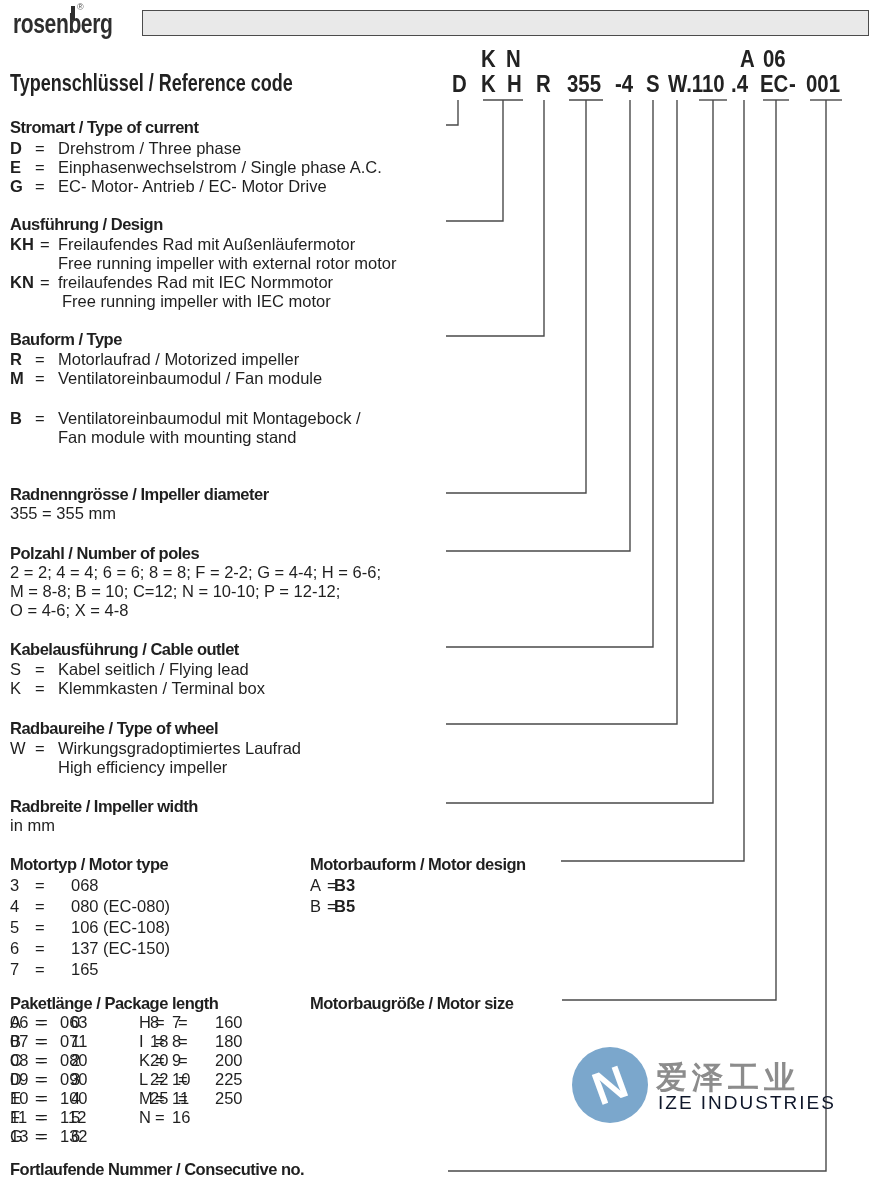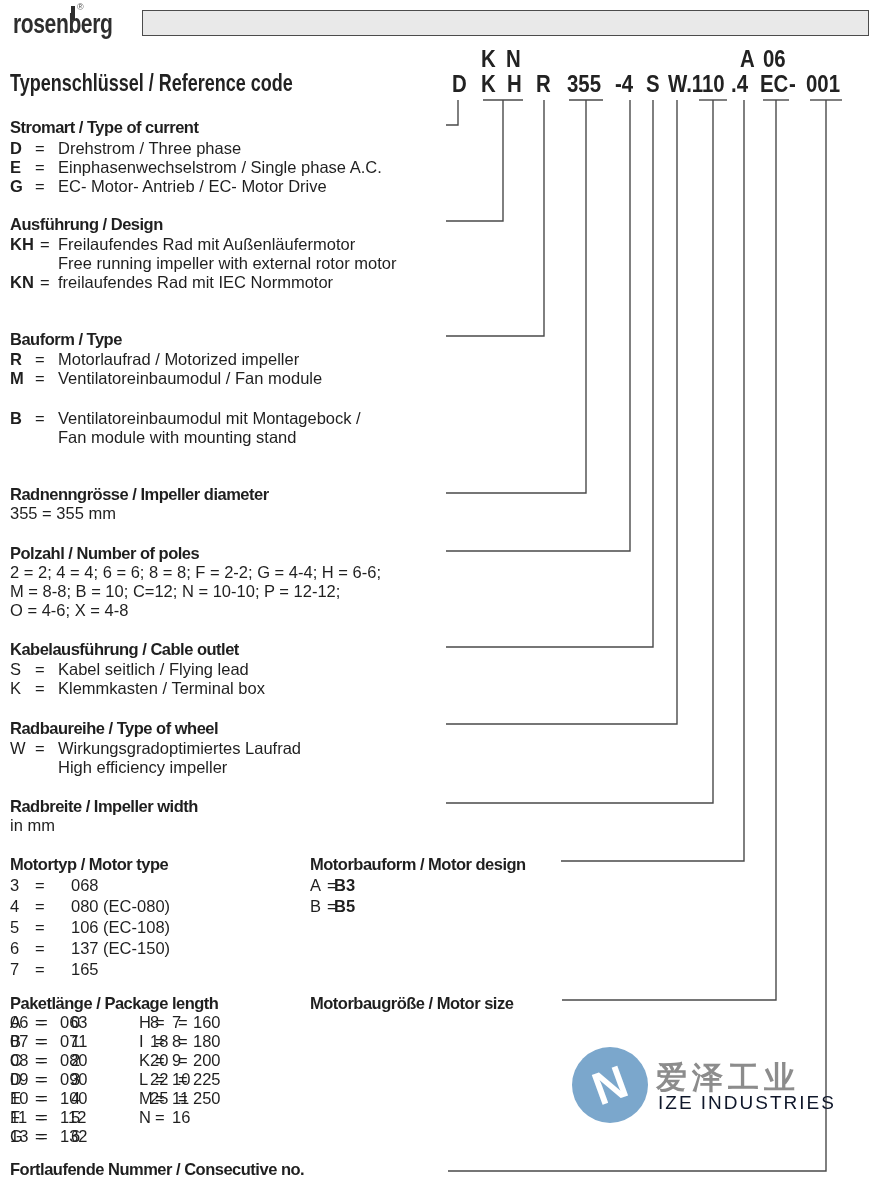--- a/index.html
+++ b/index.html
@@ -30,21 +30,21 @@
   .r-mbf .eq{left:17px;}
   .r-mbf .t{left:24px;font-weight:bold;}
   .r-pk .t{left:61px;}
   .r-pk .k2{left:129px;}
   .r-pk .eq2{left:145px;}
   .r-pk .t2{left:162px;}
   .r-mg .eq{left:28px;}
   .r-mg .t{left:50px;}
   .r-mg .k2{left:140px;}
   .r-mg .eq2{left:168px;}
-  .r-mg .t2{left:183px;}
+  .r-mg .t2{left:205px;}
   
   #lines{position:absolute;left:0;top:0;pointer-events:none;}
   #lines polyline, #lines line{fill:none;stroke:#4a4a4a;stroke-width:1.4;}
   
   #wm-cn{left:656px;top:1057px;font-size:31px;font-weight:bold;color:#8c8c8c;letter-spacing:5px;}
   #wm-en{left:658px;top:1092px;font-size:19px;color:#0f172a;letter-spacing:2px;}
 </style>
 </head>
 <body>
 
@@ -118,20 +118,23 @@
     <span class="t">Freilaufendes Rad mit Außenläufermotor</span>
   </div>
   <div class="row" style="top:254px">
     <span class="t">Free running impeller with external rotor motor</span>
   </div>
   <div class="row" style="top:273px">
     <span class="k b">KN</span>
     <span class="eq" style="left:30px">=</span>
     <span class="t">freilaufendes Rad mit IEC Normmotor</span>
   </div>
+  <div class="row" style="top:292px">
+    <span class="t" style="left:52px">Free running impeller with IEC motor</span>
+  </div>
 
   <div class="abs h" style="left:10px;top:330px">Bauform / Type</div>
   <div class="row" style="top:350px">
     <span class="k b">R</span>
     <span class="eq">=</span>
     <span class="t">Motorlaufrad / Motorized impeller</span>
   </div>
   <div class="row" style="top:369px">
     <span class="k b">M</span>
     <span class="eq">=</span>

